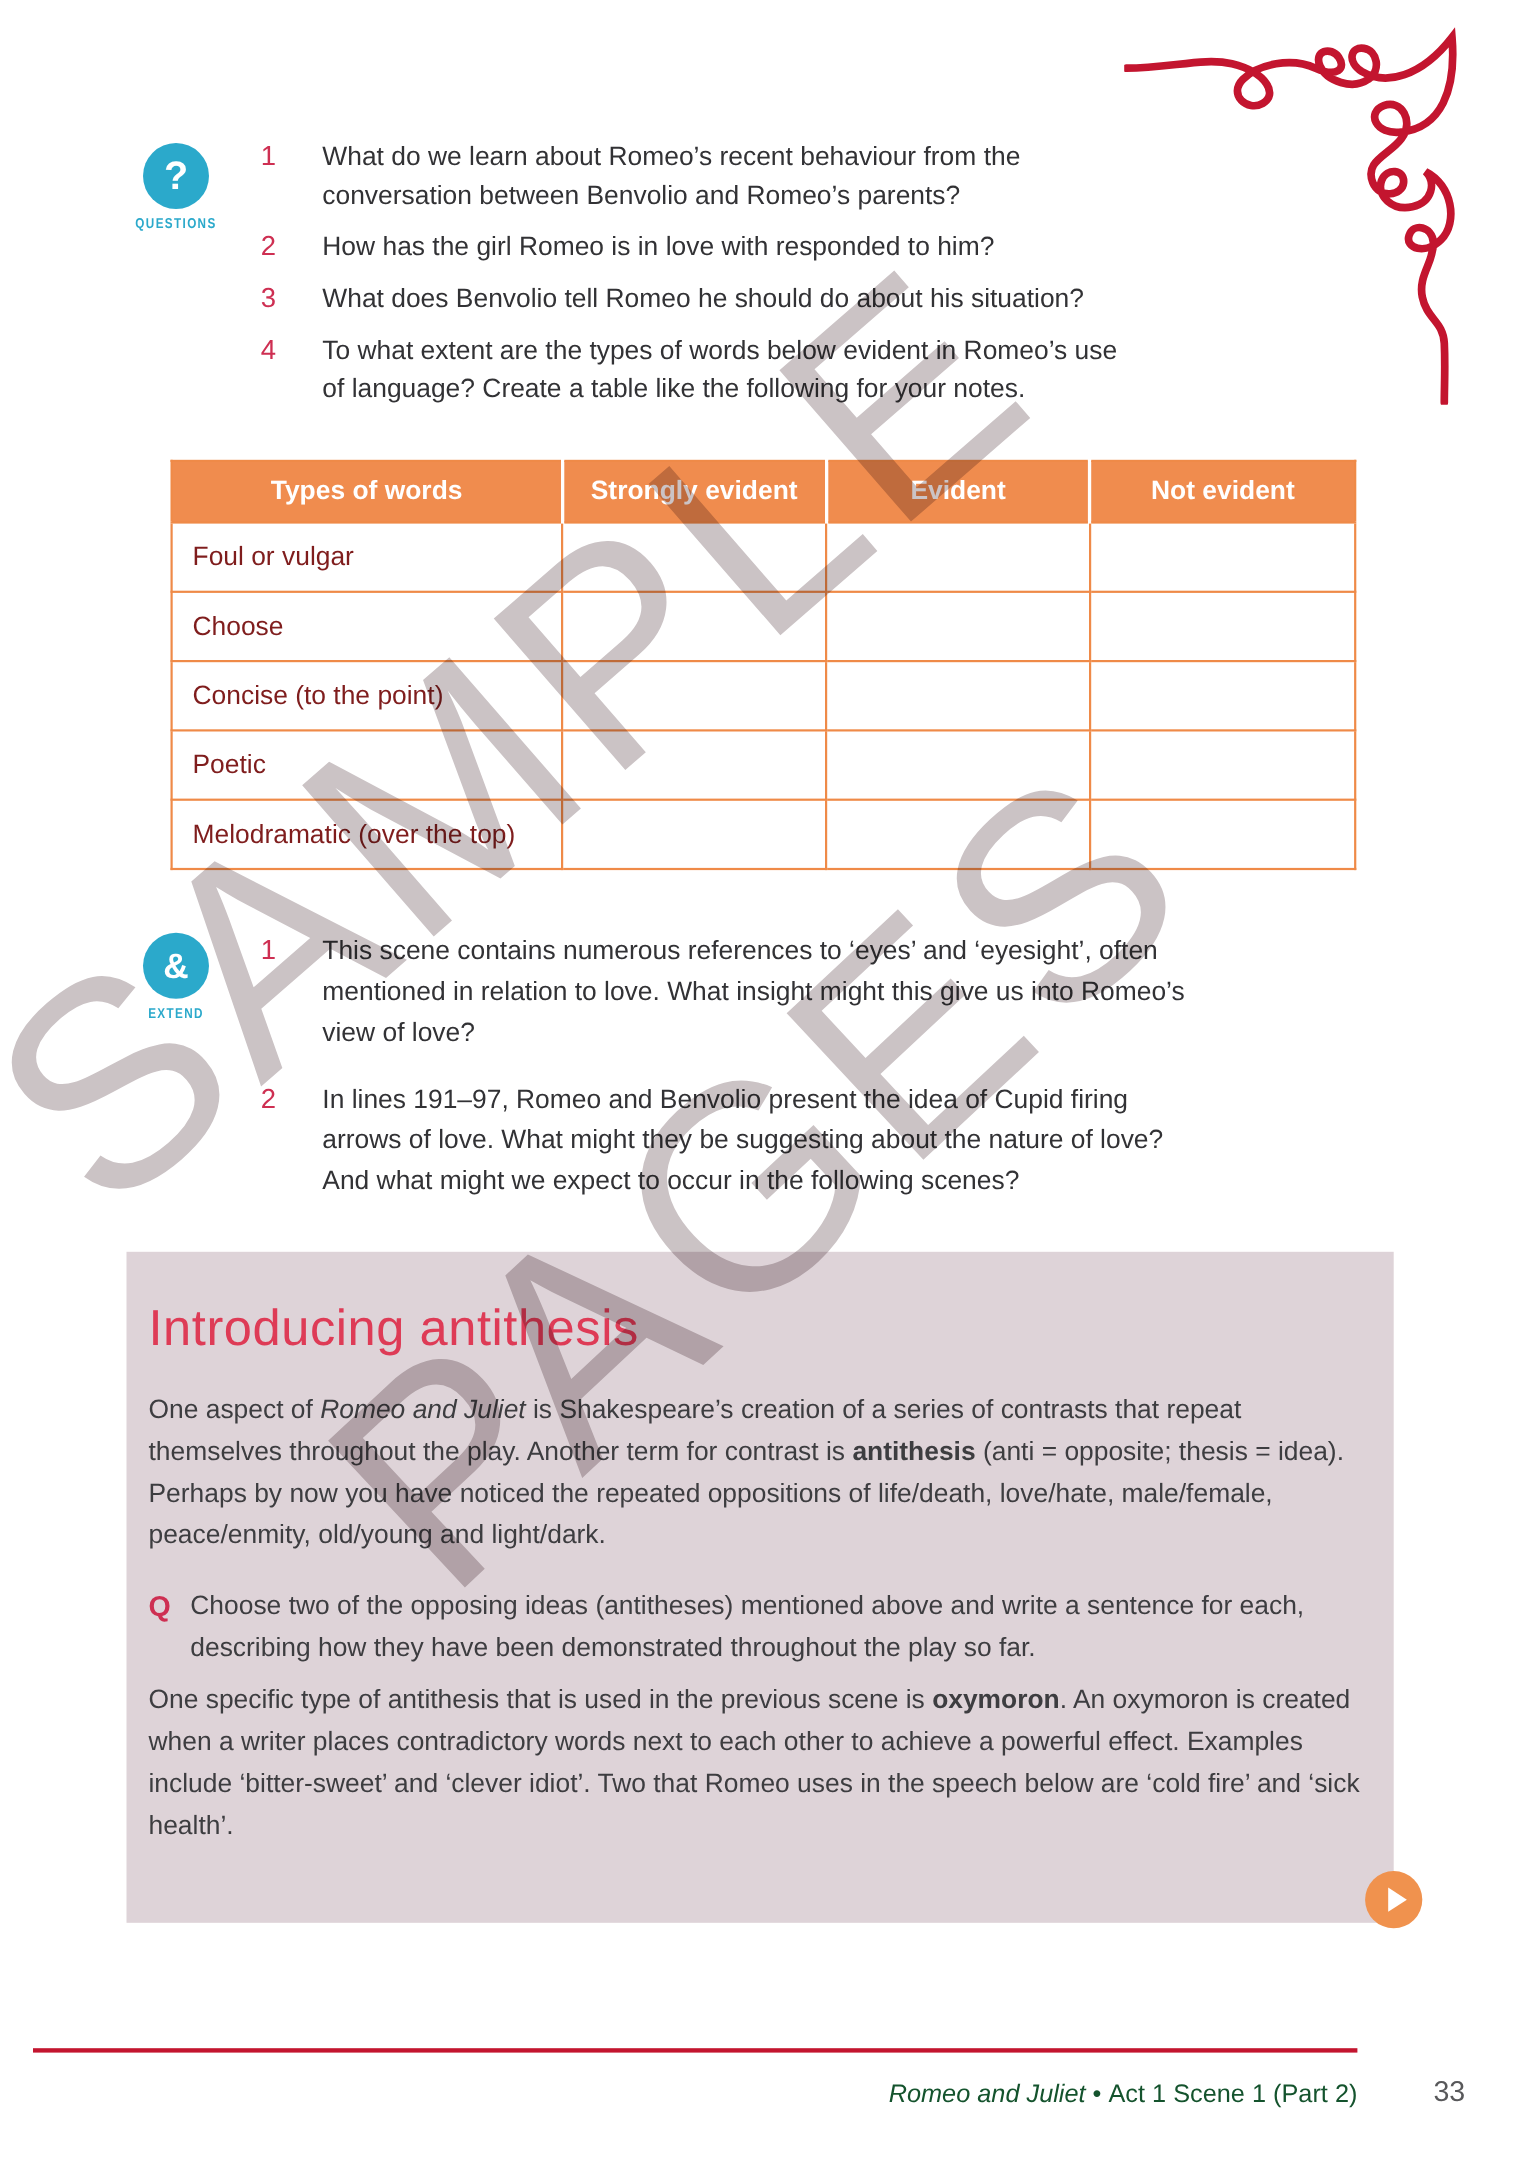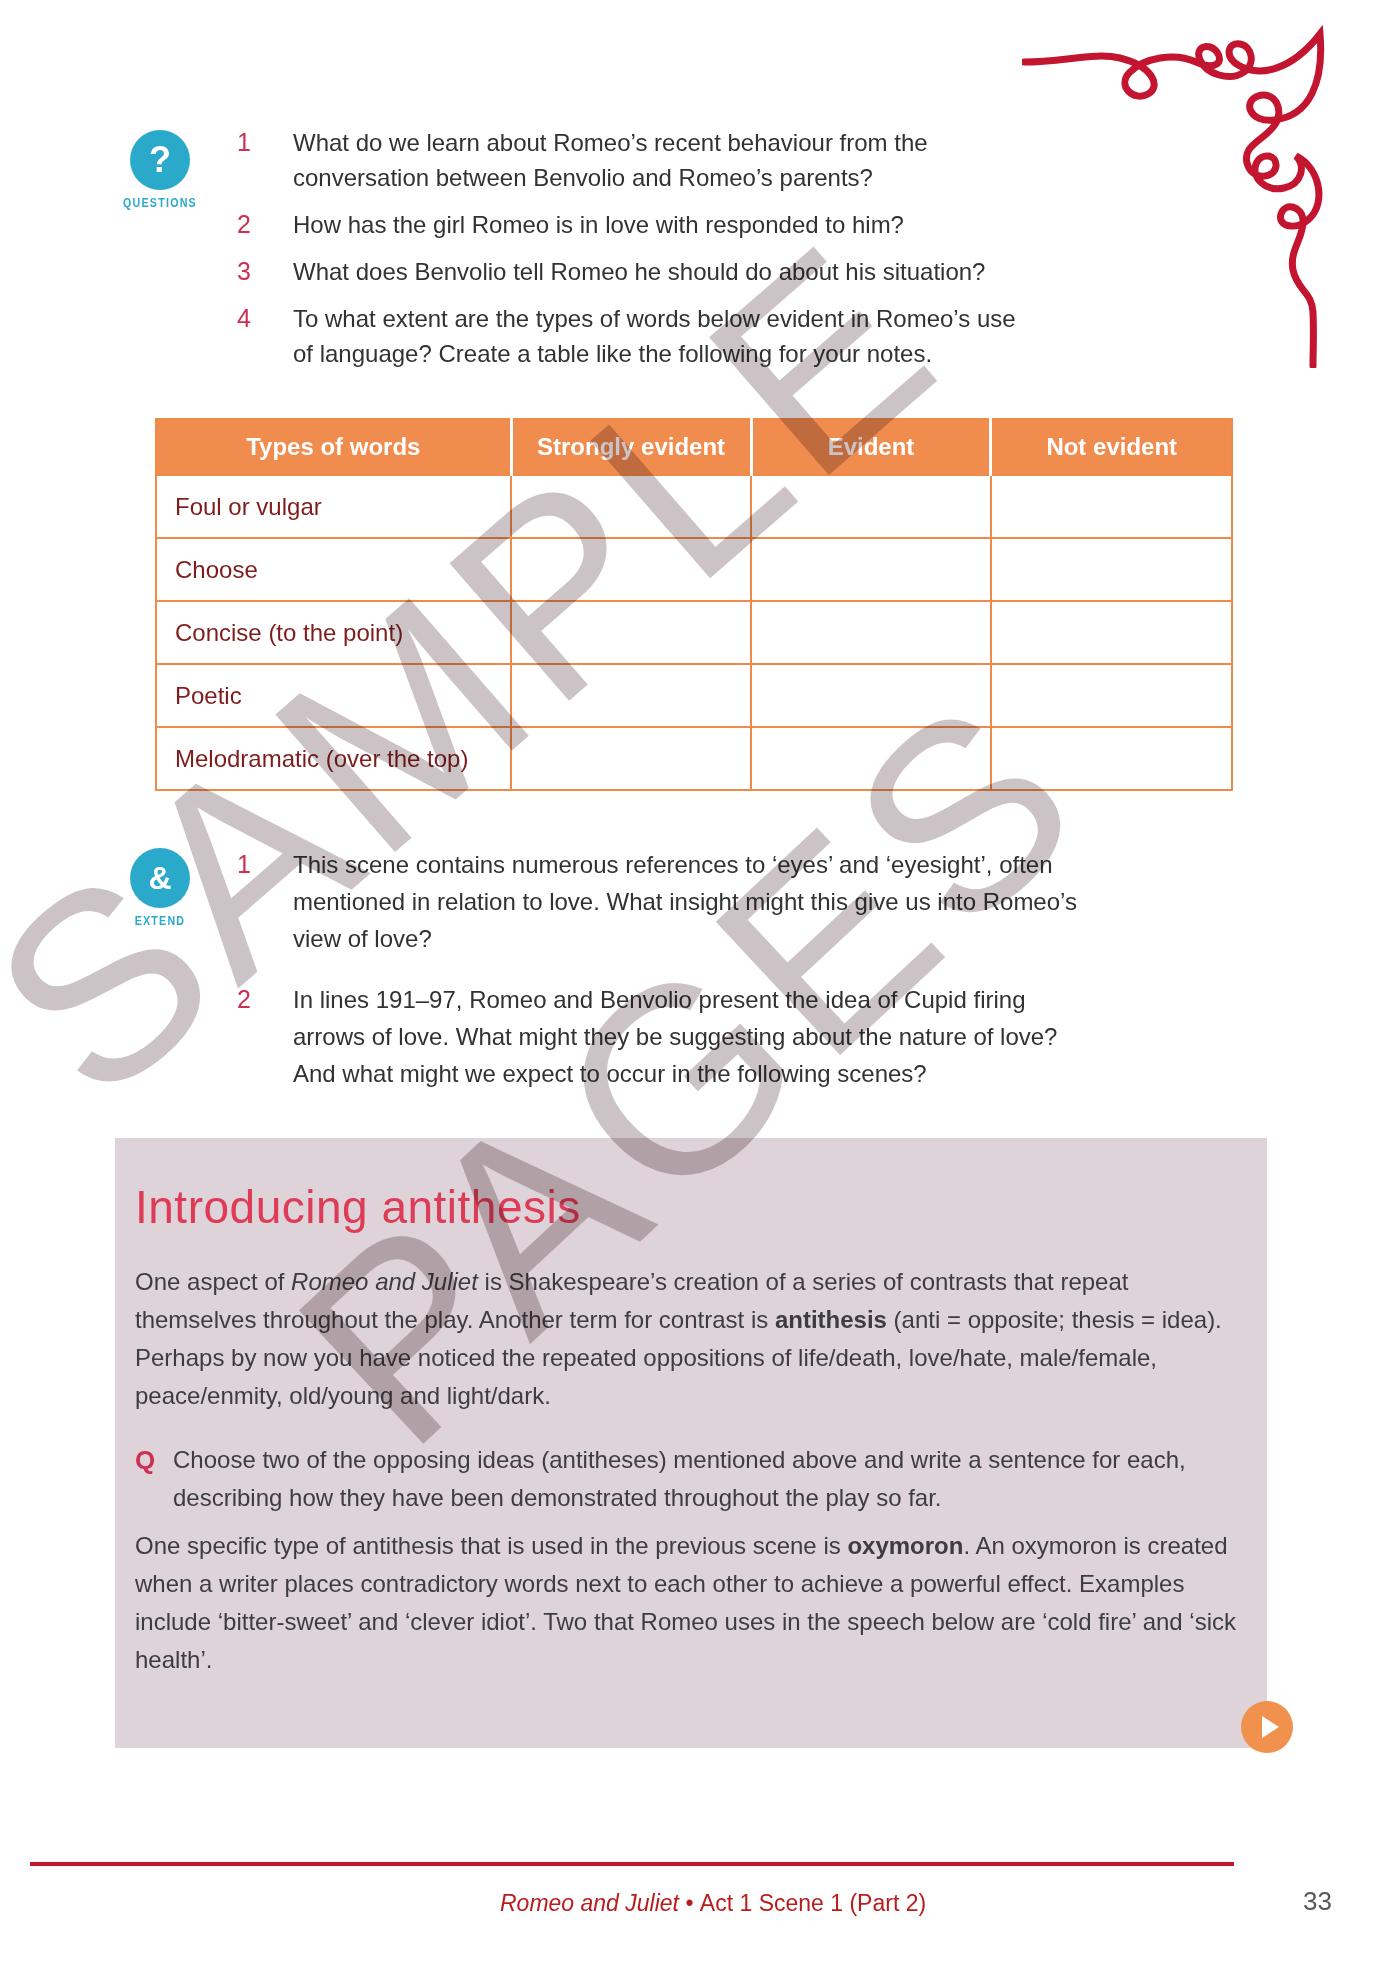--- a/index.html
+++ b/index.html
@@ -102,22 +102,22 @@
     position:absolute; z-index:40; pointer-events:none;
     font-size:265px; letter-spacing:10px; color:#CBC3C5;
     mix-blend-mode:multiply; white-space:nowrap; font-weight:400;
   }
   #wm-sample { left:465px; top:670px; transform:translate(-50%,-50%) rotate(-41deg); }
   #wm-pages  { left:690px; top:1070px; transform:translate(-50%,-50%) rotate(-43deg); }
 
   
   .footer-rule { position:absolute; left:30px; top:1862px; width:1204px; height:4px; background:#C3152F; }
   .footer-text {
-    position:absolute; top:1890px; left:500px; width:734px; text-align:left;
-    font-size:23px; color:#b91c1c;
+    position:absolute; top:1890px; left:500px; width:734px; text-align:right;
+    font-size:23px; color:#14532d;
   }
   .page-number { position:absolute; top:1886px; right:54px; font-size:26px; color:#58585A; }
 </style>
 </head>
 <body>
 
 <div class="corner-flourish">
   <svg viewBox="0 0 340 350" width="340" height="350">
     <path d="M2 44
       C 42 44 72 34 98 40

